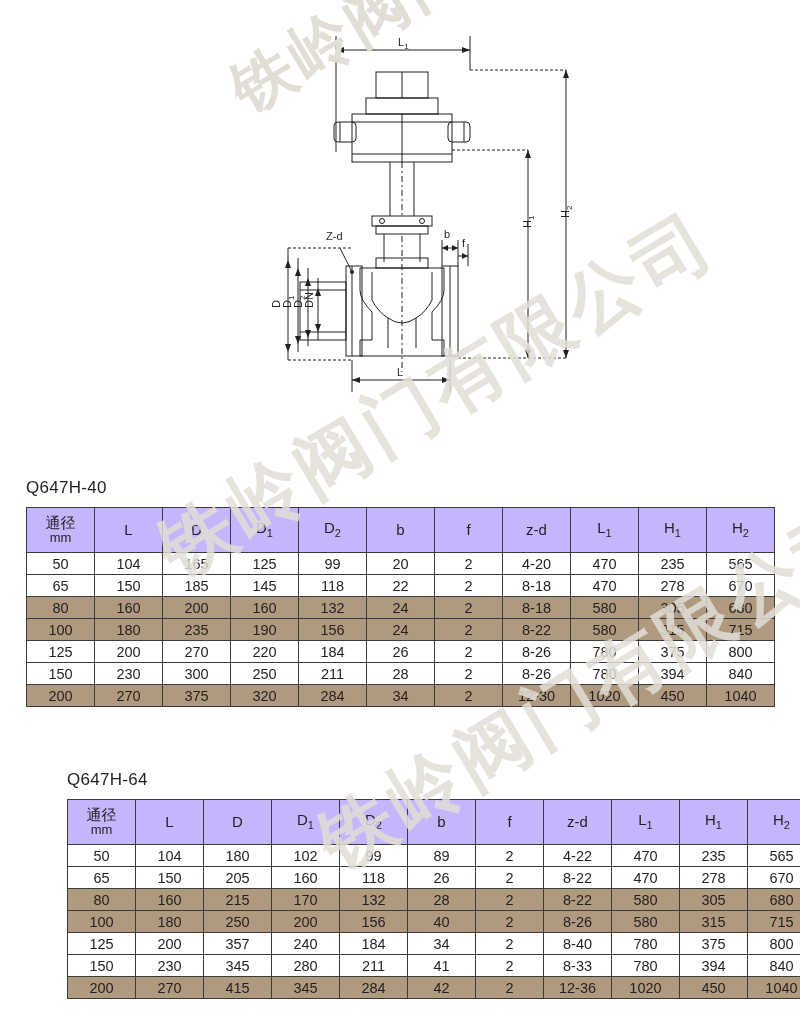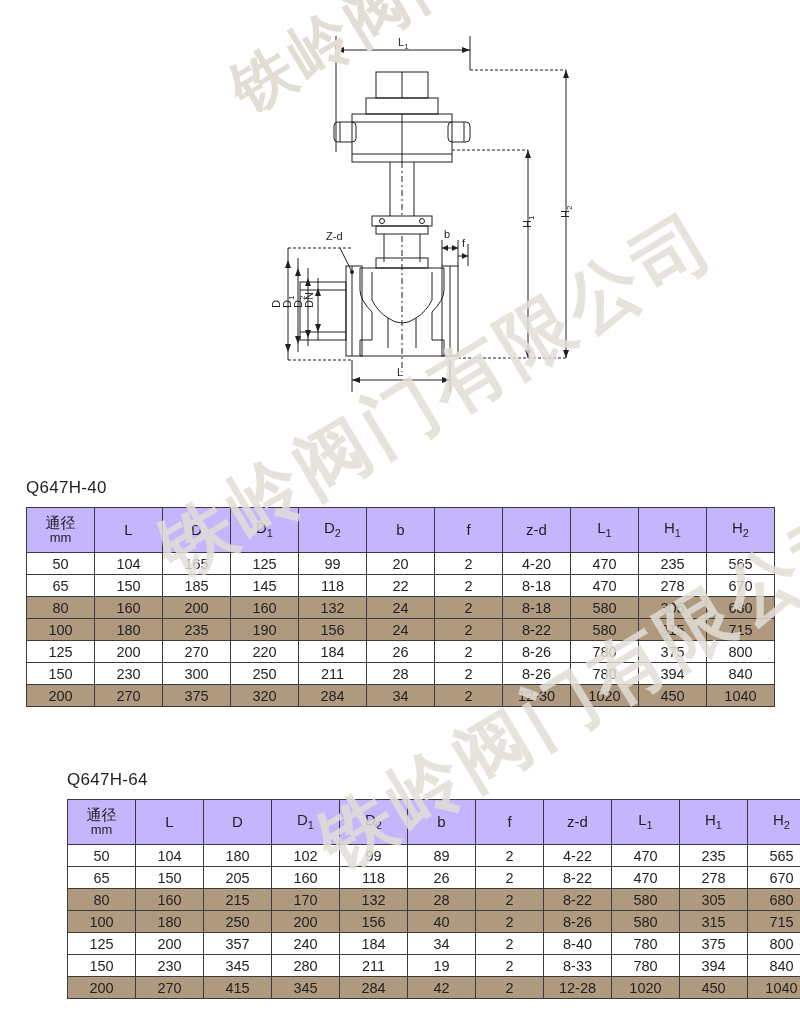--- a/index.html
+++ b/index.html
@@ -479,36 +479,36 @@
           <td>780</td>
           <td>375</td>
           <td>800</td>
         </tr>
         <tr class="odd">
           <td>150</td>
           <td>230</td>
           <td>345</td>
           <td>280</td>
           <td>211</td>
-          <td>19</td>
+          <td>41</td>
           <td>2</td>
           <td>8-33</td>
           <td>780</td>
           <td>394</td>
           <td>840</td>
         </tr>
         <tr class="shade">
           <td>200</td>
           <td>270</td>
           <td>415</td>
           <td>345</td>
           <td>284</td>
           <td>42</td>
           <td>2</td>
-          <td>12-28</td>
+          <td>12-36</td>
           <td>1020</td>
           <td>450</td>
           <td>1040</td>
         </tr>
       </tbody>
   </table>
 </div>
 
 <div class="wm wm-t1">铁岭阀门有限公司</div>
 <div class="wm wm-t2">铁岭阀门有限公司</div>

